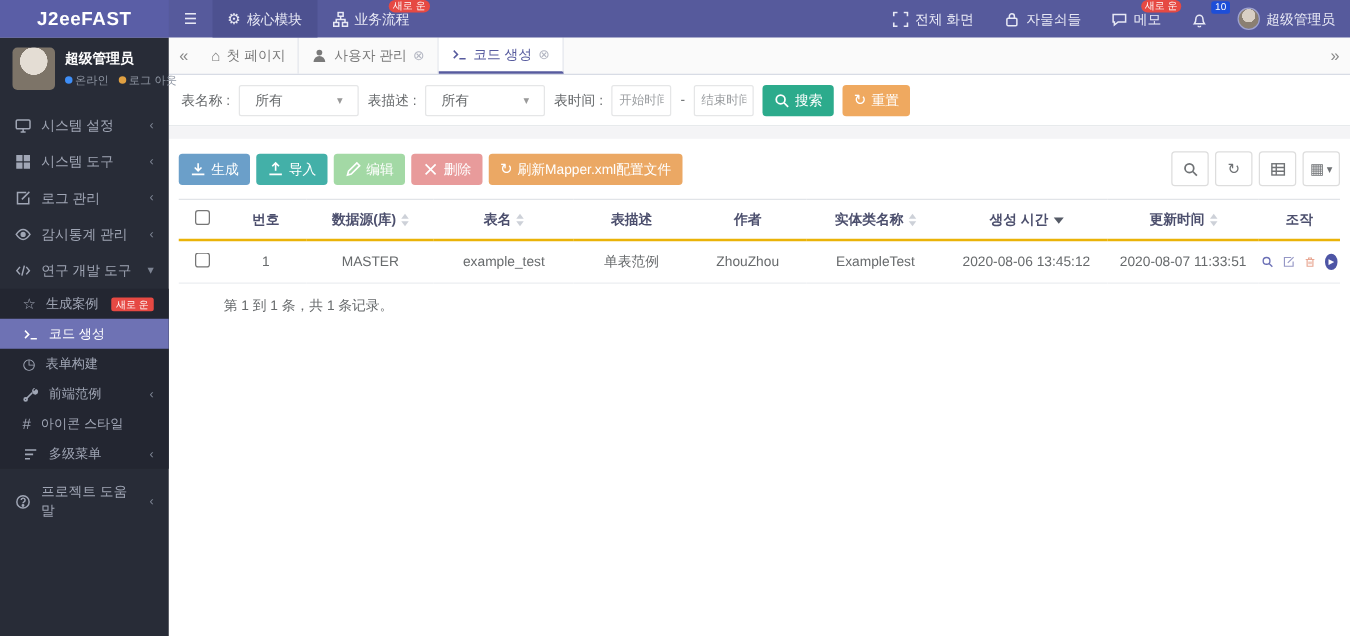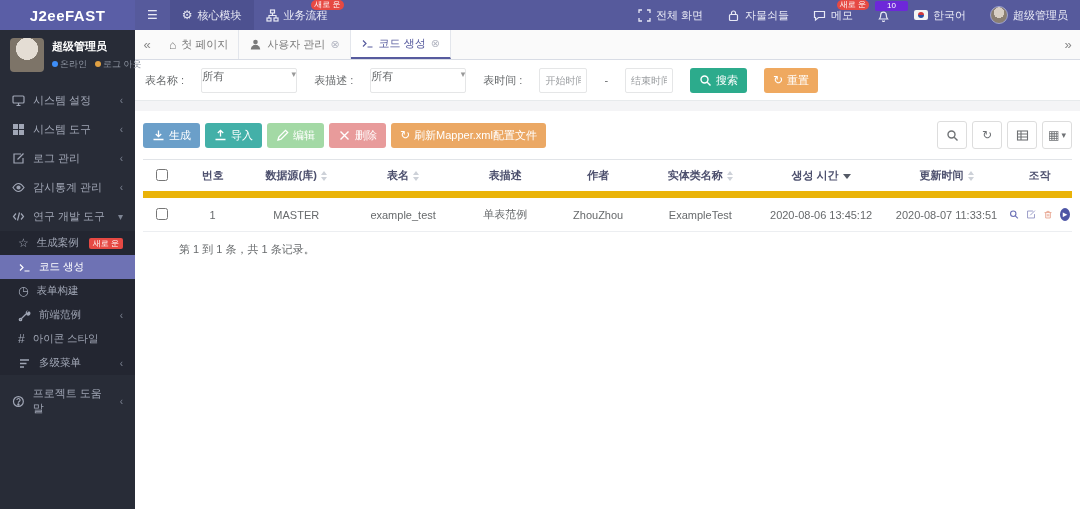--- a/index.html
+++ b/index.html
@@ -6,21 +6,21 @@
   html,body { width:1080px; height:509px; overflow:hidden; }
   body { font-family:"Liberation Sans","DejaVu Sans",sans-serif; font-size:11px; color:#676a6c; background:#fff; position:relative; }
 
   
   .header { position:absolute; top:0; left:0; width:1080px; height:30px; background:#565a9c; display:flex; align-items:stretch; color:#e8e9f5; z-index:30; }
   .logo { width:135px; background:#5a5ea6; color:#fff; font-size:15px; font-weight:bold; letter-spacing:.5px; display:flex; align-items:center; justify-content:center; }
   .hbtn { display:flex; align-items:center; padding:0 12px; cursor:pointer; position:relative; font-size:11px; gap:5px; }
   .hbtn.activebg { background:#4d5190; }
   .hdr-right { margin-left:auto; display:flex; align-items:stretch; }
   .badge-red { position:absolute; top:0px; right:-4px; background:#e64943; color:#fff; font-size:8px; line-height:10px; padding:0 3px; border-radius:6px; white-space:nowrap; }
-  .badge-orange { position:absolute; top:1px; right:-6px; background:#6d28d9; color:#fff; font-size:8px; line-height:10px; padding:0 12px; border-radius:2px; }
+  .badge-orange { position:absolute; top:1px; right:-6px; background:#1d4ed8; color:#fff; font-size:8px; line-height:10px; padding:0 3px; border-radius:2px; }
   .avatar-sm { width:18px; height:18px; border-radius:50%; background:radial-gradient(circle at 50% 35%, #d8cfc4 0 40%, #8a7f72 41% 100%); border:1px solid #9fa3cf; display:inline-block; }
   .flagico { width:14px; height:10px; border-radius:2px; background:#f4f4f4; position:relative; display:inline-block; }
   .flagico::after { content:""; position:absolute; left:4px; top:2px; width:6px; height:6px; border-radius:50%; background:linear-gradient(#d0383c 50%, #2b4ea2 50%); }
   .ico { width:13px; height:13px; display:inline-block; vertical-align:middle; }
   .ico svg { width:100%; height:100%; display:block; }
   .glyph { font-size:12px; line-height:1; }
 
   
   .sidebar { position:absolute; top:30px; left:0; width:135px; height:479px; background:#282c37; color:#a0a6b5; z-index:20; }
   .user-panel { padding:8px 10px 10px; display:flex; gap:8px; align-items:center; }
@@ -40,23 +40,23 @@
   
   .main { position:absolute; top:30px; left:135px; width:945px; height:479px; background:#fff; }
 
   .tabbar { height:30px; background:#fafafa; border-bottom:1px solid #d8dce5; display:flex; align-items:stretch; position:relative; }
   .tab-nav-btn { width:24px; display:flex; align-items:center; justify-content:center; color:#888; cursor:pointer; font-size:13px; }
   .tab-nav-btn.right { margin-left:auto; }
   .tab { display:flex; align-items:center; gap:5px; padding:0 10px; font-size:11px; color:#7a7a7a; border-right:1px solid #e3e6ec; cursor:pointer; white-space:nowrap; }
   .tab.active { background:#fff; color:#575b9e; border-bottom:2px solid #575b9e; }
   .tab .close { color:#b3b6c2; font-size:11px; }
 
-  .filterbar { height:41px; background:#fff; border-bottom:1px solid #e7eaec; display:flex; align-items:center; padding:0 10px; gap:17px; }
+  .filterbar { height:41px; background:#fff; border-bottom:1px solid #e7eaec; display:flex; align-items:center; padding:0 10px; gap:7px; }
   .flabel { color:#676a6c; white-space:nowrap; }
-  .fselect { width:96px; height:25px; border:1px solid #e5e6e7; border-radius:2px; background:#fff; display:flex; padding:0 0; color:#676a6c; cursor:pointer; }
+  .fselect { width:96px; height:25px; border:1px solid #e5e6e7; border-radius:2px; background:#fff; display:flex; align-items:center; padding:0 12px; color:#676a6c; cursor:pointer; }
   .fselect .caret { margin-left:auto; color:#999; font-size:9px; }
   .finput { width:48px; height:25px; border:1px solid #e5e6e7; border-radius:2px; padding:0 5px; font-size:10px; color:#676a6c; font-family:inherit; }
   .finput::placeholder { color:#9a9da0; }
   .btn { border:none; border-radius:3px; color:#fff; font-size:11px; padding:5px 9px; cursor:pointer; display:inline-flex; align-items:center; gap:4px; font-family:inherit; white-space:nowrap; }
   .btn-search { background:#2cab8c; }
   .btn-reset { background:#efa960; }
 
   .graygap { height:10px; background:#f4f4f6; }
 
   .panel { padding:10px 8px 0; }
@@ -64,21 +64,21 @@
   .tb-left { display:flex; gap:5px; }
   .btn-generate { background:#6b9fc9; }
   .btn-import { background:#43b0a8; }
   .btn-edit { background:#a3d9a5; }
   .btn-delete { background:#e89b9b; }
   .btn-mapper { background:#eba864; }
   .tb-right { margin-left:auto; display:flex; gap:5px; }
   .icon-btn { width:30px; height:28px; border:1px solid #dddddd; background:#fff; border-radius:3px; color:#6f7275; display:flex; align-items:center; justify-content:center; gap:2px; cursor:pointer; font-size:12px; }
 
   table.grid { width:100%; border-collapse:collapse; table-layout:fixed; }
-  .grid th { color:#4c4f6d; font-weight:bold; font-size:11px; padding:8px 2px; border-top:1px solid #e1e4e8; border-bottom:7px solid #eab308; text-align:center; white-space:nowrap; }
+  .grid th { color:#4c4f6d; font-weight:bold; font-size:11px; padding:8px 2px; border-top:1px solid #e1e4e8; border-bottom:2px solid #eab308; text-align:center; white-space:nowrap; }
   .grid td { color:#676a6c; font-size:11px; padding:9px 2px; border-bottom:1px solid #eceef1; text-align:center; white-space:nowrap; }
   .sorter { display:inline-flex; flex-direction:column; margin-left:4px; vertical-align:middle; }
   .sorter .up { width:0; height:0; border-left:3.5px solid transparent; border-right:3.5px solid transparent; border-bottom:4px solid #cdd1d8; margin-bottom:2px; }
   .sorter .down { width:0; height:0; border-left:3.5px solid transparent; border-right:3.5px solid transparent; border-top:4px solid #cdd1d8; }
   .sort-desc { width:0; height:0; border-left:4px solid transparent; border-right:4px solid transparent; border-top:5px solid #555a66; display:inline-block; margin-left:4px; vertical-align:middle; }
   .ops { display:flex; align-items:center; justify-content:center; gap:7px; }
   .op-view { color:#6a6fb5; }
   .op-edit { color:#9597c5; }
   .op-del { color:#e8a793; }
   .op-run { width:13px; height:13px; border-radius:50%; background:#4d55a5; color:#fff; font-size:9px; line-height:13px; text-align:center; display:inline-block; }
@@ -138,24 +138,20 @@
       <span class="badge-red">새로 운</span>
     </div>
     <div class="hbtn">
       <span class="ico">
           <svg viewBox="0 0 13 13" fill="none" stroke="currentColor" stroke-width="1.2">
             <path d="M2.5 10h8c-1-1.2-1.2-2-1.2-4a2.8 2.8 0 0 0-5.6 0c0 2-.2 2.8-1.2 4z"></path>
             <path d="M5.5 11.5a1 1 0 0 0 2 0"></path>
           </svg>
         </span>
       <span class="badge-orange">10</span>
-    </div>
-    <div class="hbtn">
-      <span class="flagico"></span>
-      <span>한국어</span>
     </div>
     <div class="hbtn">
       <span class="avatar-sm"></span>
       <span>超级管理员</span>
     </div>
   </div>
 </div>
 
 <div class="sidebar">
   <div class="user-panel">

